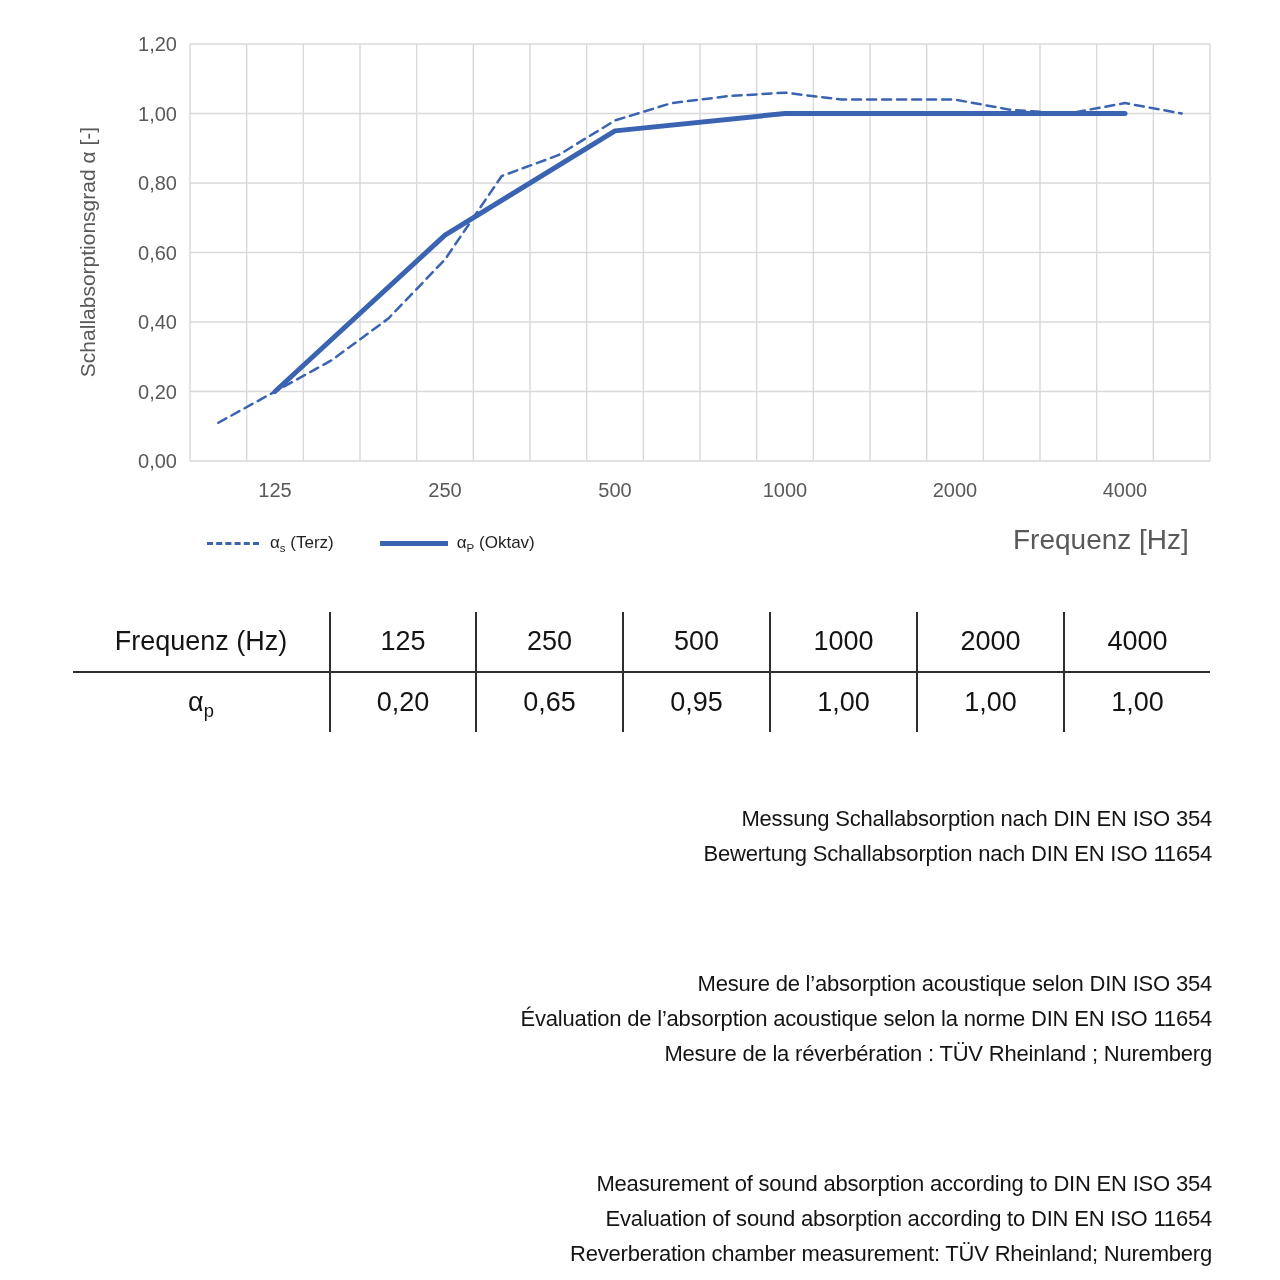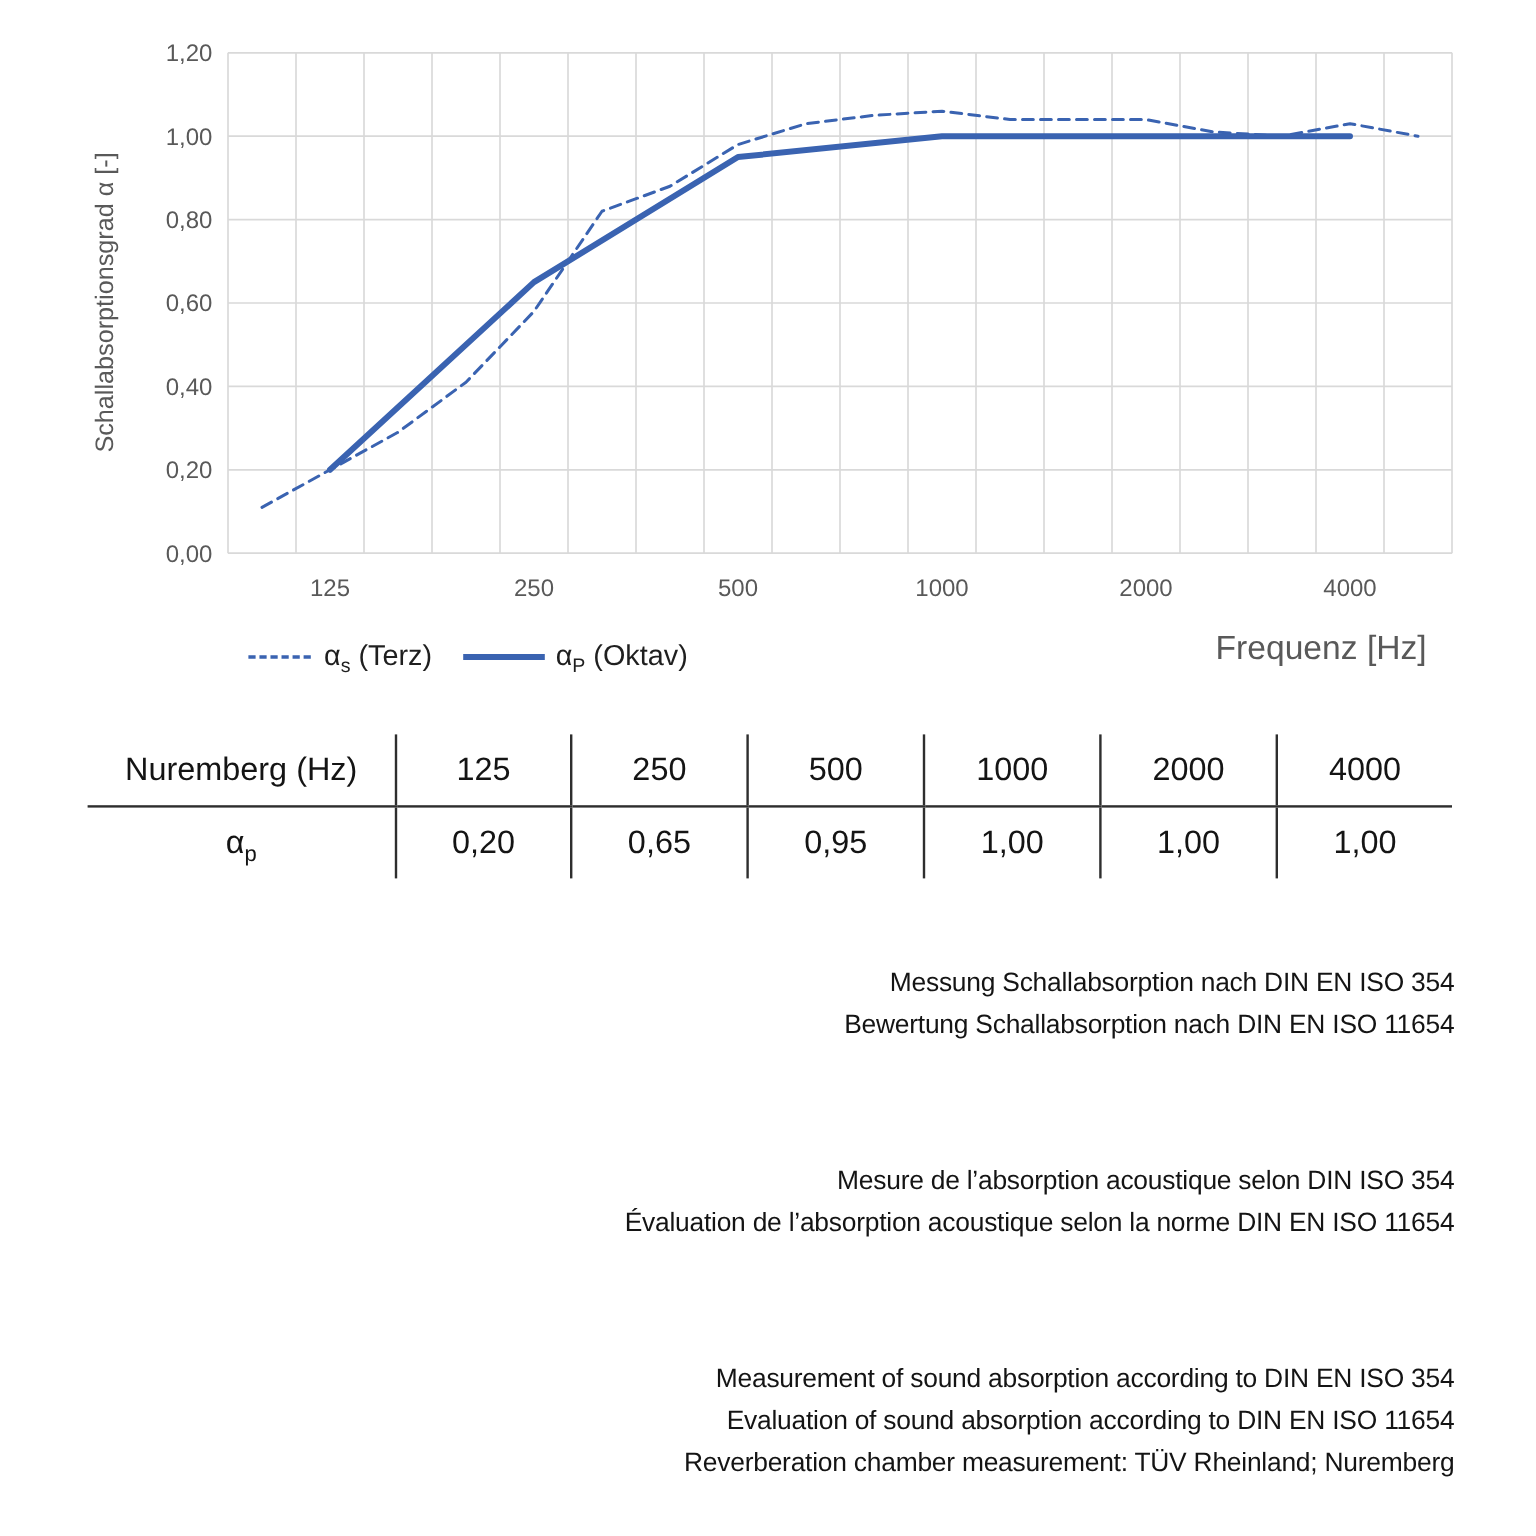--- a/index.html
+++ b/index.html
@@ -13,22 +13,22 @@
     position:absolute; left:88px; top:252px;
     transform:translate(-50%,-50%) rotate(-90deg);
     color:#595959; font-size:21px; white-space:nowrap;
   }
   .x-axis-title {
     position:absolute; top:524px; left:1013px;
     color:#595959; font-size:28px; white-space:nowrap;
   }
   .legend {
     position:absolute; top:533px; left:207px;
-    display:flex; align-items:flex-start; gap:26px;
-    font-size:24px; color:#1f1f1f;
+    display:flex; align-items:flex-start; gap:46px;
+    font-size:17px; color:#1f1f1f;
   }
   .legend-item { display:flex; align-items:center; white-space:nowrap; }
   .sample-dashed { width:52px; border-top:3px dashed #3a63b1; margin-right:11px; }
   .sample-solid  { width:68px; border-top:5px solid  #3a63b1; margin-right:9px; }
   sub { font-size:0.68em; line-height:0; }
   
   .freq-table {
     position:absolute; left:73px; top:612px; width:1137px;
     border-collapse:collapse; table-layout:fixed;
     color:#141414; font-size:27px; text-align:center;
@@ -111,21 +111,21 @@
       <col style="width:257px">
       <col style="width:146px">
         <col style="width:147px">
         <col style="width:147px">
       <col style="width:147px">
         <col style="width:147px">
         <col style="width:146px">
     </colgroup>
     <tbody>
         <tr>
-      <td>Nuremberg (Hz)</td>
+      <td>Frequenz (Hz)</td>
       <td>125</td>
       <td>250</td>
       <td>500</td>
       <td>1000</td>
       <td>2000</td>
       <td>4000</td>
     </tr>
     <tr>
       <td><span>α</span><sub>p</sub></td>
       <td>0,20</td>
@@ -139,20 +139,21 @@
     </table>
 
   <div class="footer">
     <div class="block">
       <div>Messung Schallabsorption nach DIN EN ISO 354</div>
       <div>Bewertung Schallabsorption nach DIN EN ISO 11654</div>
     </div>
     <div class="block">
       <div>Mesure de l’absorption acoustique selon DIN ISO 354</div>
       <div>Évaluation de l’absorption acoustique selon la norme DIN EN ISO 11654</div>
+      <div>Mesure de la réverbération : TÜV Rheinland ; Nuremberg</div>
     </div>
     <div class="block">
       <div>Measurement of sound absorption according to DIN EN ISO 354</div>
       <div>Evaluation of sound absorption according to DIN EN ISO 11654</div>
       <div>Reverberation chamber measurement: TÜV Rheinland; Nuremberg</div>
     </div>
   </div>
 
 </div>
 

